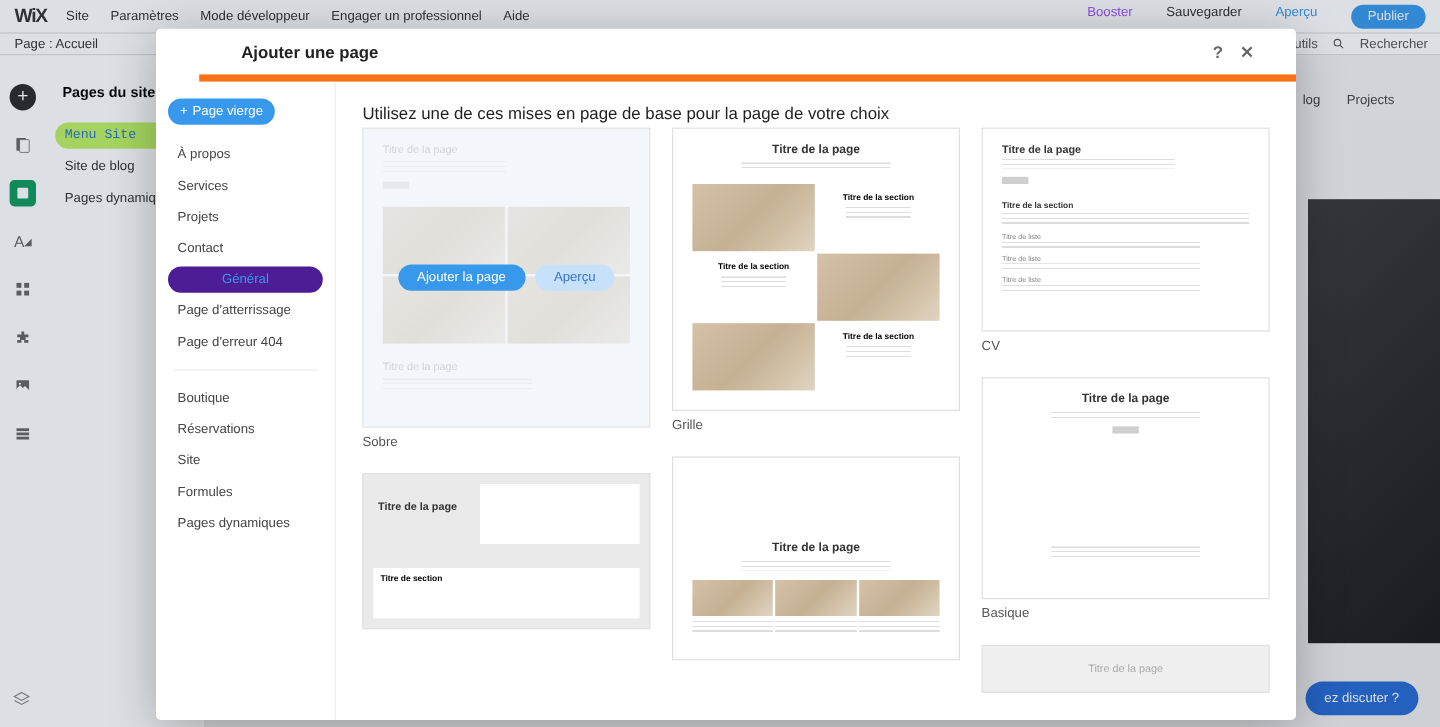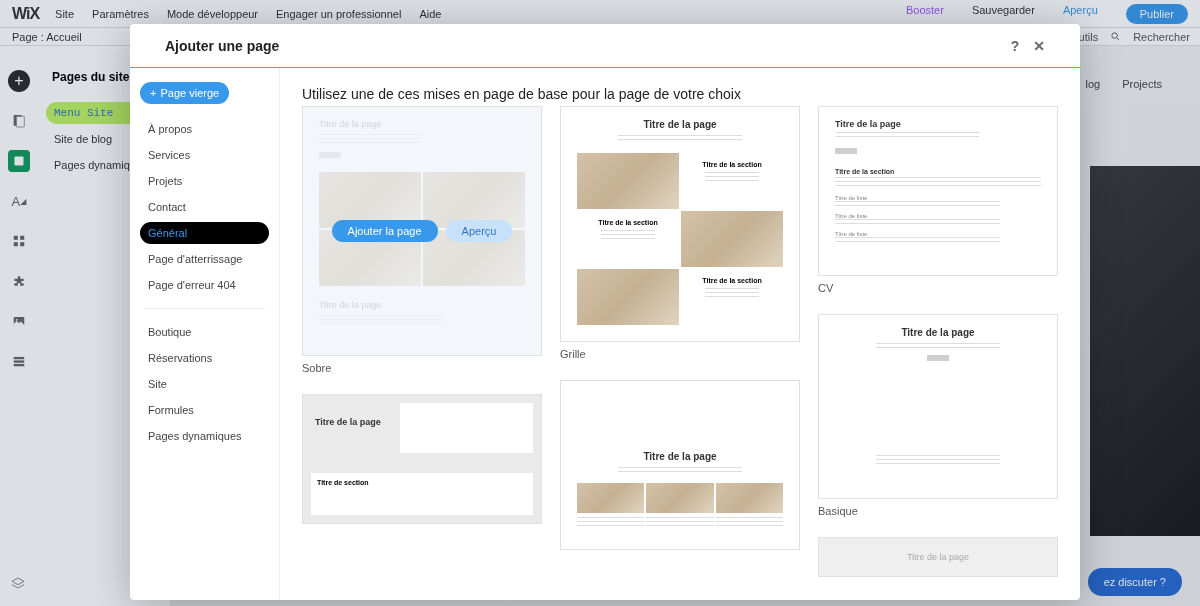--- a/index.html
+++ b/index.html
@@ -28,28 +28,28 @@
 .pagespanel .item { font-size:11px; color:#333; padding:5px 8px; border-radius:12px; margin-bottom:4px;}
 .pagespanel .item.active { background:#bef264; color:#3375c9;font-family:Liberation Mono, monospace;}
 
 .bgcontent { position:absolute; left:170px; top:46px; right:0; bottom:0; background:linear-gradient(#f2f2f2,#eee); }
 .bgnav { position:absolute; right:38px; top:32px; font-size:11px; display:flex; gap:22px; color:#444;}
 .bgphoto { position:absolute; right:0; top:120px; width:110px; height:370px; background:linear-gradient(135deg,#3a3a3a,#1a1a1a); }
 .chatbubble { position:absolute; right:18px; bottom:10px; background:#276ad4; color:#fff; font-size:11px; padding:8px 16px; border-radius:18px;}
 
 .modal-back { position:absolute; inset:0; background:rgba(20,40,70,.15); }
 .modal { position:absolute; left:130px; top:24px; right:120px; bottom:6px; background:#fff; border-radius:4px; box-shadow:0 6px 40px rgba(0,0,0,.25); display:flex; flex-direction:column; }
-.modal-hdr { height:44px; border-bottom:1px solid #f97316; display:flex; align-items:center; padding:0 35px; font-size:14px; font-weight:600; color:#222;}
+.modal-hdr { height:44px; border-bottom:6px solid #f97316; display:flex; align-items:center; padding:0 35px; font-size:14px; font-weight:600; color:#222;margin-left:36px;}
 .modal-hdr .icons { margin-left:auto; display:flex; gap:14px; color:#666; font-size:14px;}
 .modal-body { flex:1; display:flex; overflow:hidden;}
 
 .mside { width:150px; border-right:1px solid #eee; padding:14px 10px; display:flex; flex-direction:column; gap:4px; overflow-y:auto;}
 .mside .blank { background:#3899ec; color:#fff; font-size:11px; padding:5px 10px; border-radius:14px; display:inline-flex; align-items:center; gap:4px; margin-bottom:10px; width:fit-content;}
 .mside .cat { font-size:11px; color:#444; padding:5px 8px; border-radius:12px; cursor:pointer;}
-.mside .cat.active { background:#000000; color:#3899ec;}
+.mside .cat.active { background:#4c1d95; color:#3899ec;text-align:center;}
 .mside .sep { height:1px; background:#eee; margin:8px 4px;}
 
 .mmain { flex:1; padding:18px 22px; overflow-y:auto;}
 .mmain .title { font-size:14px; font-weight:500; color:#222; margin-bottom:4px;}
 .mmain .sub { font-size:11px; color:#888; margin-bottom:18px;}
 .tgrid { columns:3; column-gap:18px;}
 .tcard { break-inside:avoid; margin-bottom:20px; display:inline-block; width:100%;}
 .tlabel { font-size:11px; color:#555; margin-top:6px;}
 .thumb { border:1px solid #e0e0e0; background:#fff; position:relative; overflow:hidden;}
 .thumb.hover::after{content:''; position:absolute; inset:0; background:rgba(238,244,250,.7);}

